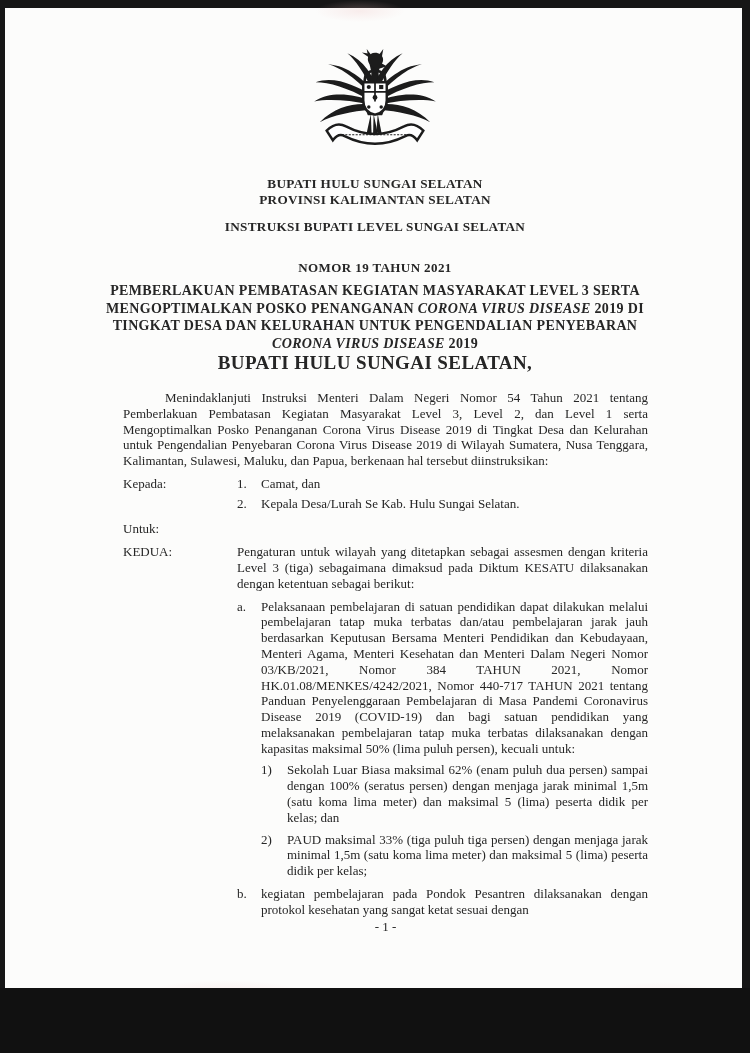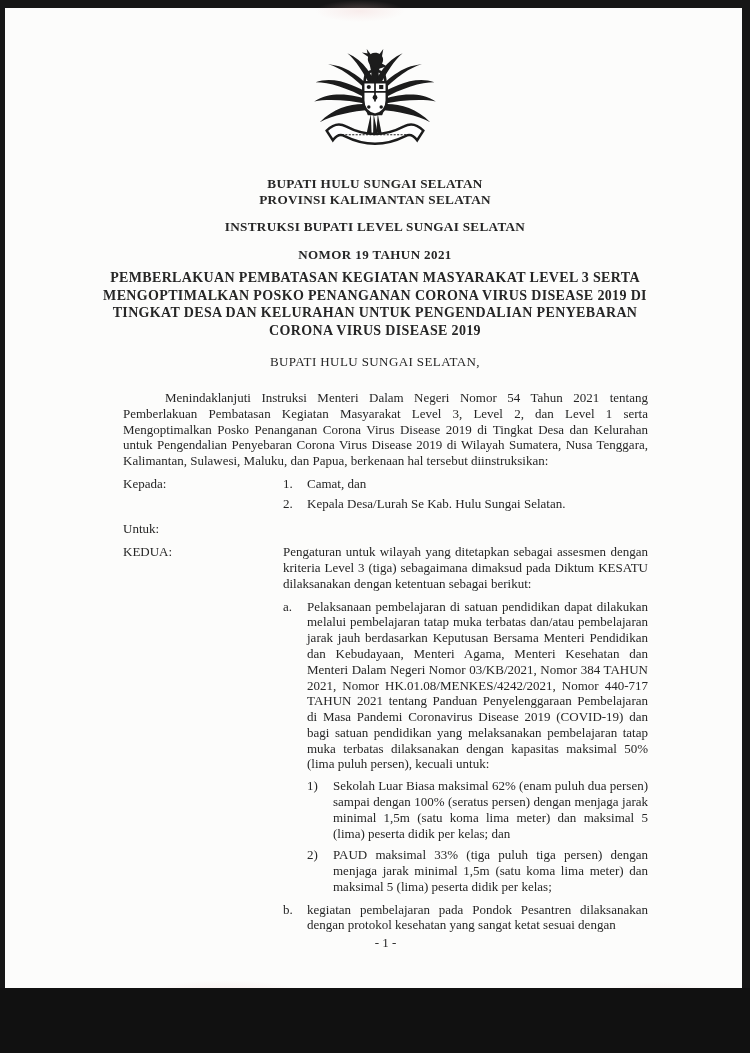--- a/index.html
+++ b/index.html
@@ -24,32 +24,32 @@
   .smudge2{left:560px;top:982px;width:200px;height:66px;background:radial-gradient(closest-side,rgba(233,176,176,.42),rgba(233,176,176,0));}
   .smudge3{left:290px;top:995px;width:130px;height:34px;background:radial-gradient(closest-side,rgba(236,190,190,.30),rgba(236,190,190,0));}
   .smudge4{left:315px;top:0px;width:90px;height:22px;background:radial-gradient(closest-side,rgba(236,190,190,.25),rgba(236,190,190,0));}
 
   .emblem-wrap{position:absolute;left:0;top:46px;width:750px;text-align:center;}
   .emblem-wrap svg{display:inline-block;}
 
   .header-block{position:absolute;left:0;top:176px;width:750px;text-align:center;line-height:1.2;}
   .hdr-line{font-weight:bold;font-size:13.2px;letter-spacing:.3px;}
   .doc-title{font-weight:bold;font-size:13.2px;letter-spacing:.3px;margin-top:11px;}
-  .nomor-line{font-weight:bold;font-size:13px;letter-spacing:.4px;margin-top:12px;text-align:center;}
+  .nomor-line{font-weight:bold;font-size:13px;letter-spacing:.4px;margin-top:25px;text-align:center;}
   .tentang{font-weight:bold;font-size:12.8px;letter-spacing:.6px;margin-top:8px;}
   .subject{font-weight:bold;font-size:14px;letter-spacing:.35px;margin-top:7px;line-height:1.25;}
-  .subject .it{}
-  .salutation{font-weight:normal;font-size:13px;letter-spacing:.4px;margin-top:15px;}
+  .subject .it{font-style:italic;}
+  .salutation{font-weight:bold;font-size:19px;letter-spacing:.4px;}
 
   .doc-body{
     position:absolute;left:123px;top:390px;width:525px;
     font-size:13px;line-height:1.215;text-align:justify;
   }
   .opening{ text-indent:42px; }
-  .row{display:grid;grid-template-columns:114px 1fr;margin-top:7px;gap:46px;}
+  .row{display:grid;grid-template-columns:114px 1fr;margin-top:7px;}
   .row .lbl{text-align:left;}
   .mrow{display:grid;grid-template-columns:24px 1fr;}
   .mrow + .mrow{margin-top:4px;}
   .kitem{display:grid;grid-template-columns:24px 1fr;margin-top:7px;}
   .subitem{display:grid;grid-template-columns:26px 1fr;margin-top:6px;}
   .pagenum{margin-top:2px;text-align:center;font-size:13px;}
 
   .watermark{
     position:absolute;left:484px;top:1022px;
     font-family:"DejaVu Sans",sans-serif;

